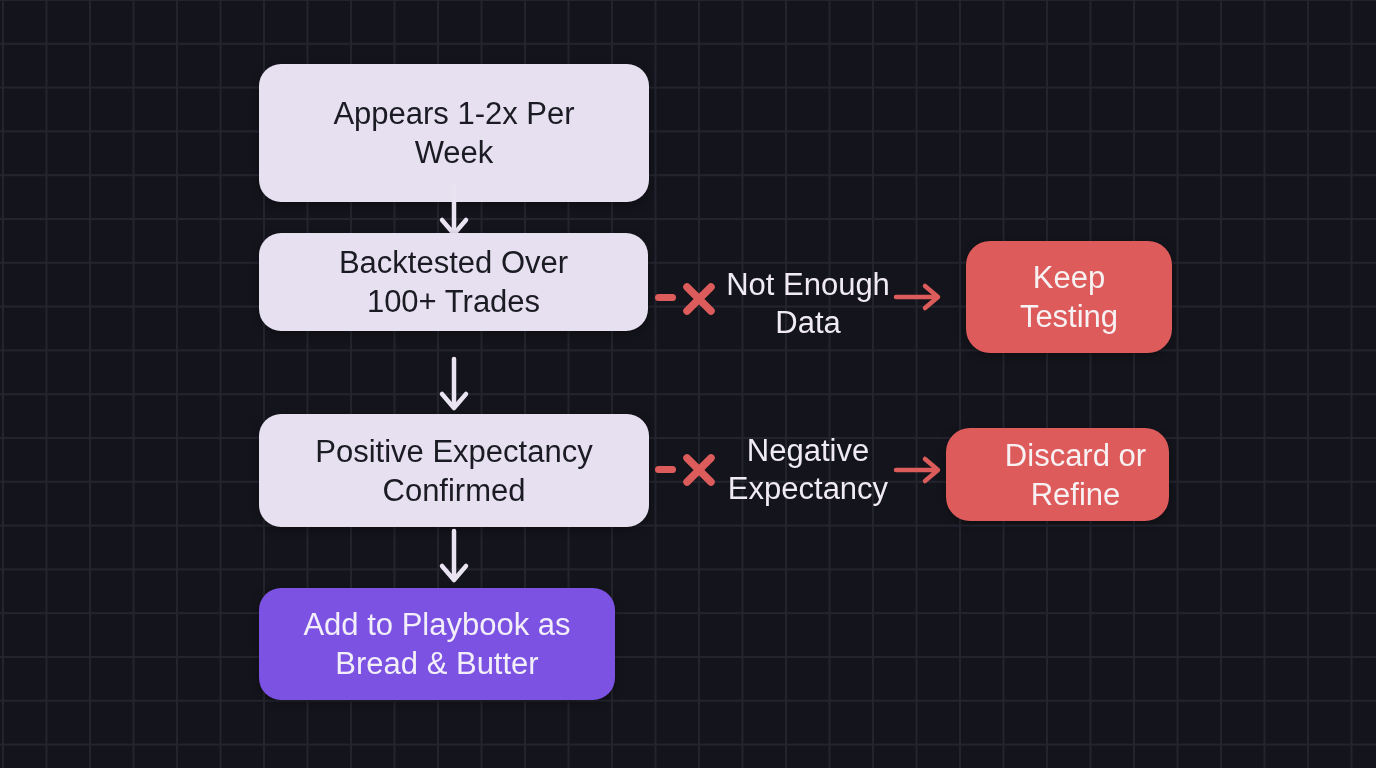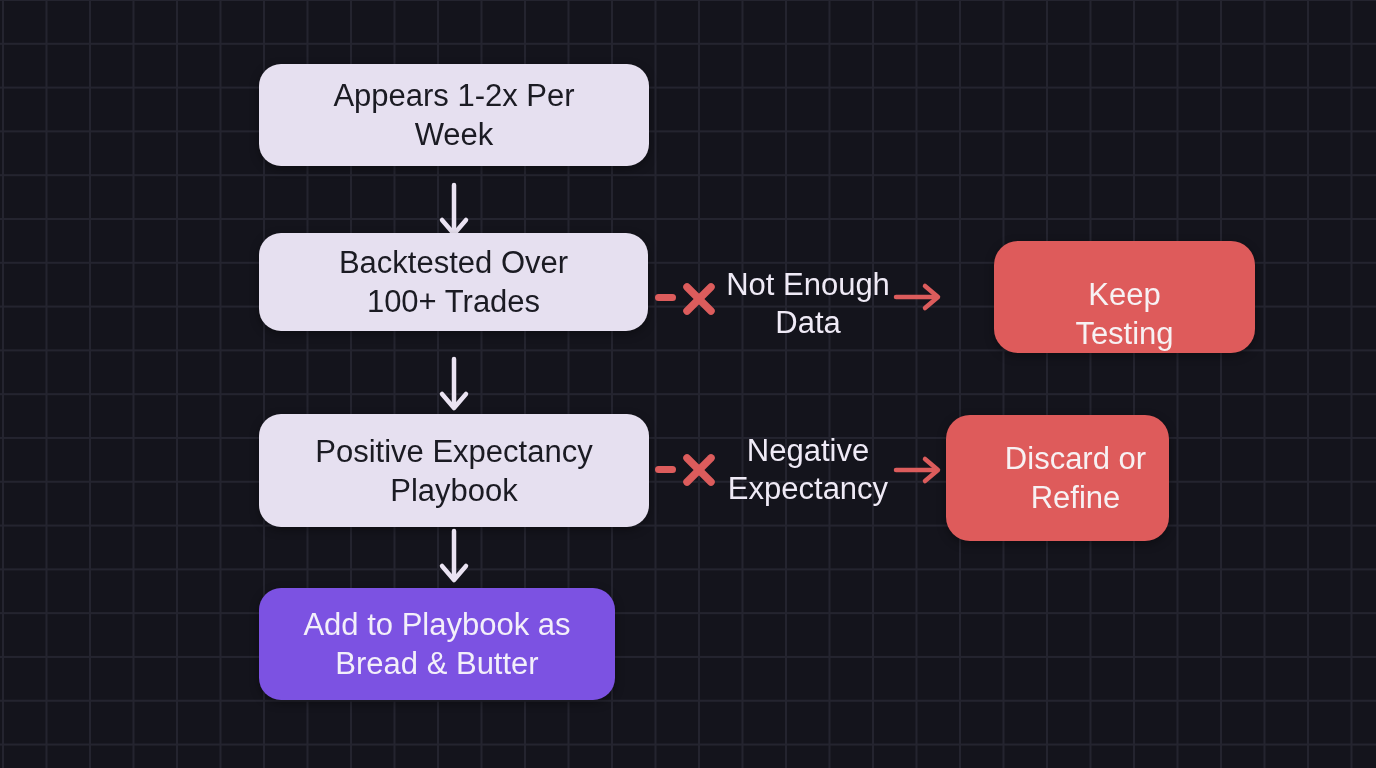--- a/index.html
+++ b/index.html
@@ -52,26 +52,26 @@
     border-radius:24px;
   }
   .lbl{display:inline-block;}
   .w260{max-width:260px;}
   .w280{max-width:280px;}
   .w310{max-width:310px;}
   .w290{max-width:290px;}
   .w130{max-width:130px;}
   .w160{max-width:160px;}
 
-  .node1{left:259px;top:64px;width:390px;height:102px;}
+  .node1{left:259px;top:64px;width:390px;height:138px;}
   .node2{left:259px;top:233px;width:389px;height:98px;}
   .node3{left:259px;top:414px;width:390px;height:113px;}
   .node4{left:259px;top:588px;width:356px;height:112px;}
-  .f1{left:994px;top:241px;width:261px;height:112px;align-items:flex-end;}
-  .f2{left:946px;top:415px;width:223px;height:126px;padding-left:36px;}
+  .f1{left:966px;top:241px;width:206px;height:112px;}
+  .f2{left:946px;top:428px;width:223px;height:93px;padding-left:36px;}
 
   .arr-down{position:absolute;width:36px;height:56px;}
   .a1{left:436px;top:183px;}
   .a2{left:436px;top:357px;}
   .a3{left:436px;top:529px;}
 
   .dash{
     position:absolute;width:21px;height:7px;border-radius:3.5px;
     background:var(--fail-accent);
   }
@@ -117,21 +117,21 @@
   </div>
 
   <svg class="arr-down a2" viewBox="0 0 36 56">
     <g fill="none" stroke="#eae3f2" stroke-width="4.5" stroke-linecap="round" stroke-linejoin="round">
       <line x1="18" y1="2" x2="18" y2="50"></line>
       <polyline points="6,37 18,51 30,37"></polyline>
     </g>
   </svg>
 
   <div class="node step node3">
-    <span class="lbl w310">Positive Expectancy Playbook</span>
+    <span class="lbl w310">Positive Expectancy Confirmed</span>
   </div>
 
   <svg class="arr-down a3" viewBox="0 0 36 56">
     <g fill="none" stroke="#eae3f2" stroke-width="4.5" stroke-linecap="round" stroke-linejoin="round">
       <line x1="18" y1="2" x2="18" y2="50"></line>
       <polyline points="6,37 18,51 30,37"></polyline>
     </g>
   </svg>
 
   <div class="node result node4">

